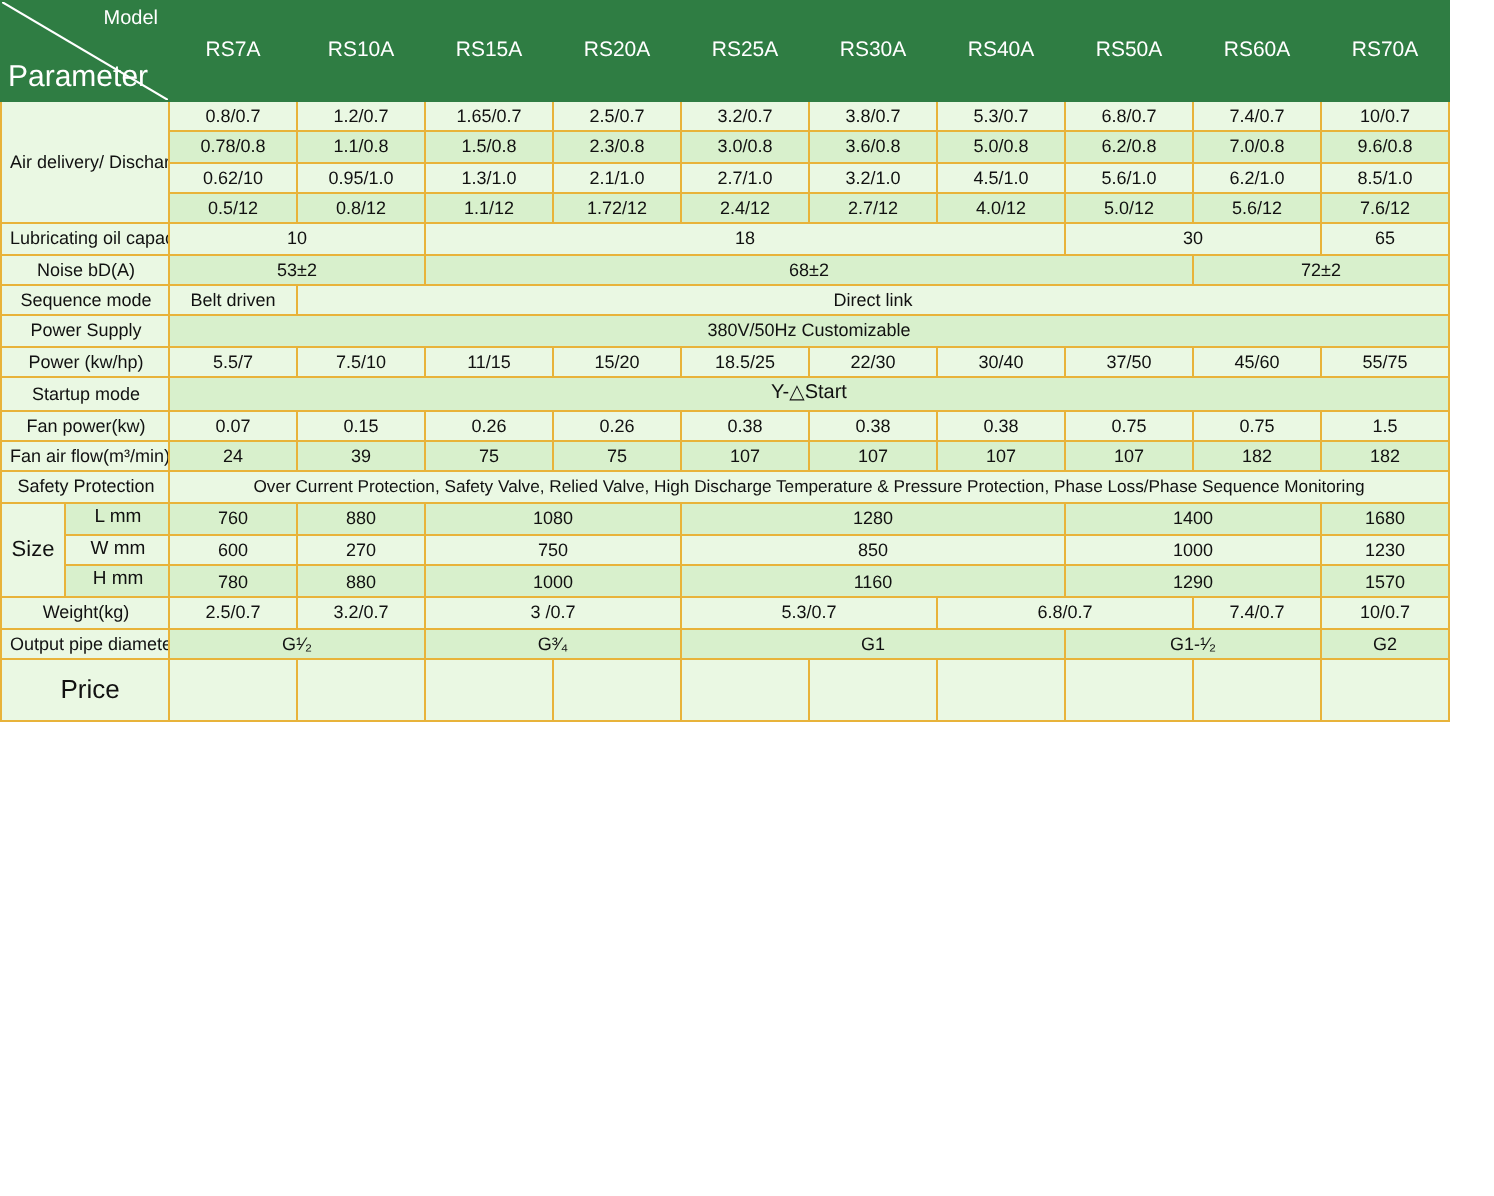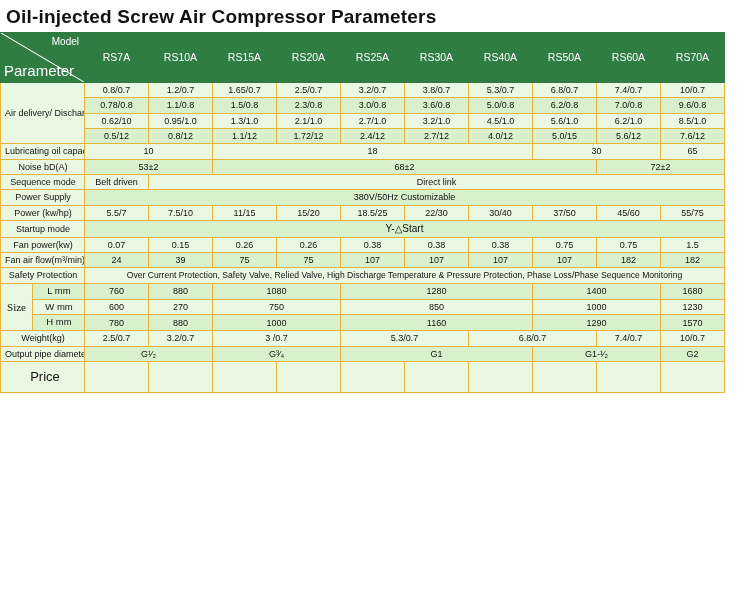--- a/index.html
+++ b/index.html
@@ -74,41 +74,39 @@
   }
   .rowlabel.multi{line-height:1.25;}
   .sizelabel{
     text-align:left;
     padding-left:4px !important;
     font-size:9.5px;
   }
   .sizecenter{
     font-size:11px;
     text-align:center;
-    font-family:Liberation Serif, serif;
   }
   .alt{background:#d8f0cc !important;}
   .bold{font-weight:bold;}
   .priceLabel{
     text-align:left;
     padding-left:8px !important;
     font-size:13px;
     background:#eaf8e3 !important;
   }
   .priceCell{background:#eaf8e3 !important;height:26px;}
   .safety{font-size:8.6px;}
   .wide{white-space:normal;}
   .tri{font-size:10px;}
 </style>
 </head>
 <body>
 
 <div class="page">
 
-  <h1 class="title">Oil-injected Screw  Air Compressor Parameters</h1>
 
   <table class="spec">
     <colgroup>
       <col style="width:32px">
       <col style="width:52px">
       <col style="width:64px">
       <col style="width:64px">
       <col style="width:64px">
       <col style="width:64px">
       <col style="width:64px">
@@ -178,21 +176,21 @@
       <td>8.5/1.0</td>
     </tr>
     <tr>
       <td class="alt">0.5/12</td>
       <td class="alt">0.8/12</td>
       <td class="alt">1.1/12</td>
       <td class="alt">1.72/12</td>
       <td class="alt">2.4/12</td>
       <td class="alt">2.7/12</td>
       <td class="alt">4.0/12</td>
-      <td class="alt">5.0/15</td>
+      <td class="alt">5.0/12</td>
       <td class="alt">5.6/12</td>
       <td class="alt">7.6/12</td>
     </tr>
 
     <tr>
       <td class="rowlabel wide" colspan="2">Lubricating oil capacity (L)</td>
       <td colspan="2">10</td>
       <td colspan="5">18</td>
       <td colspan="2">30</td>
       <td>65</td>

